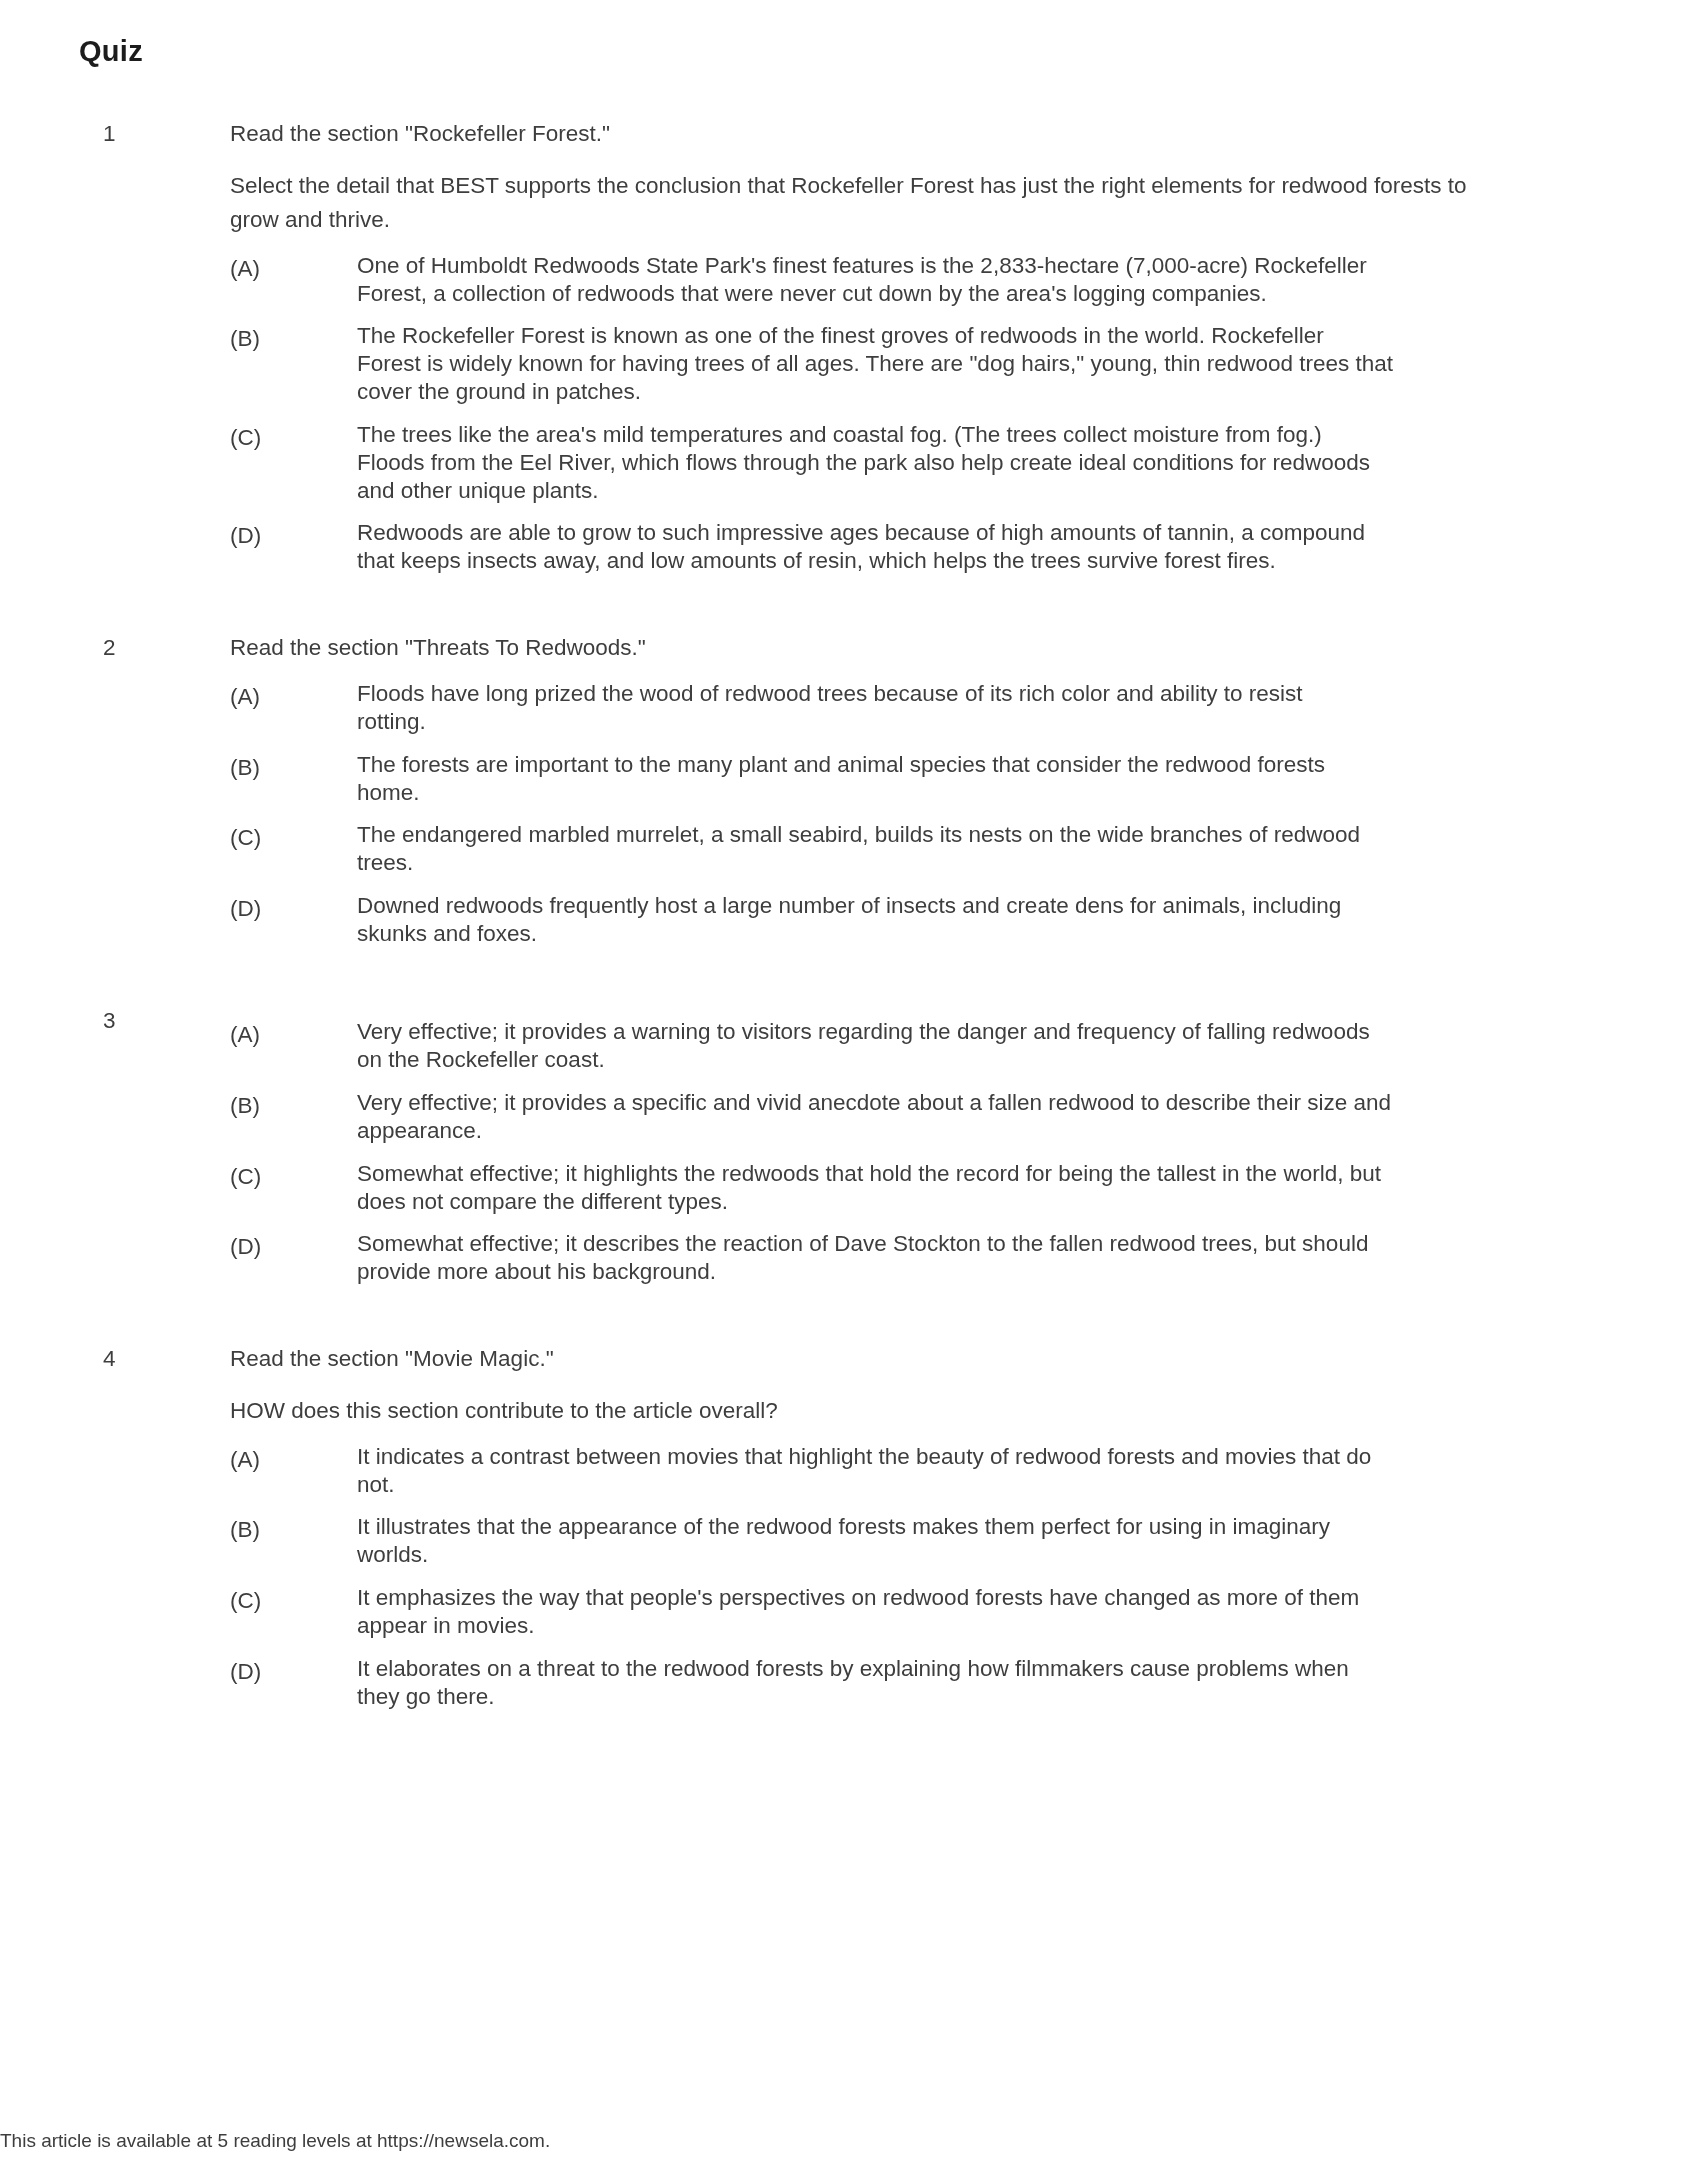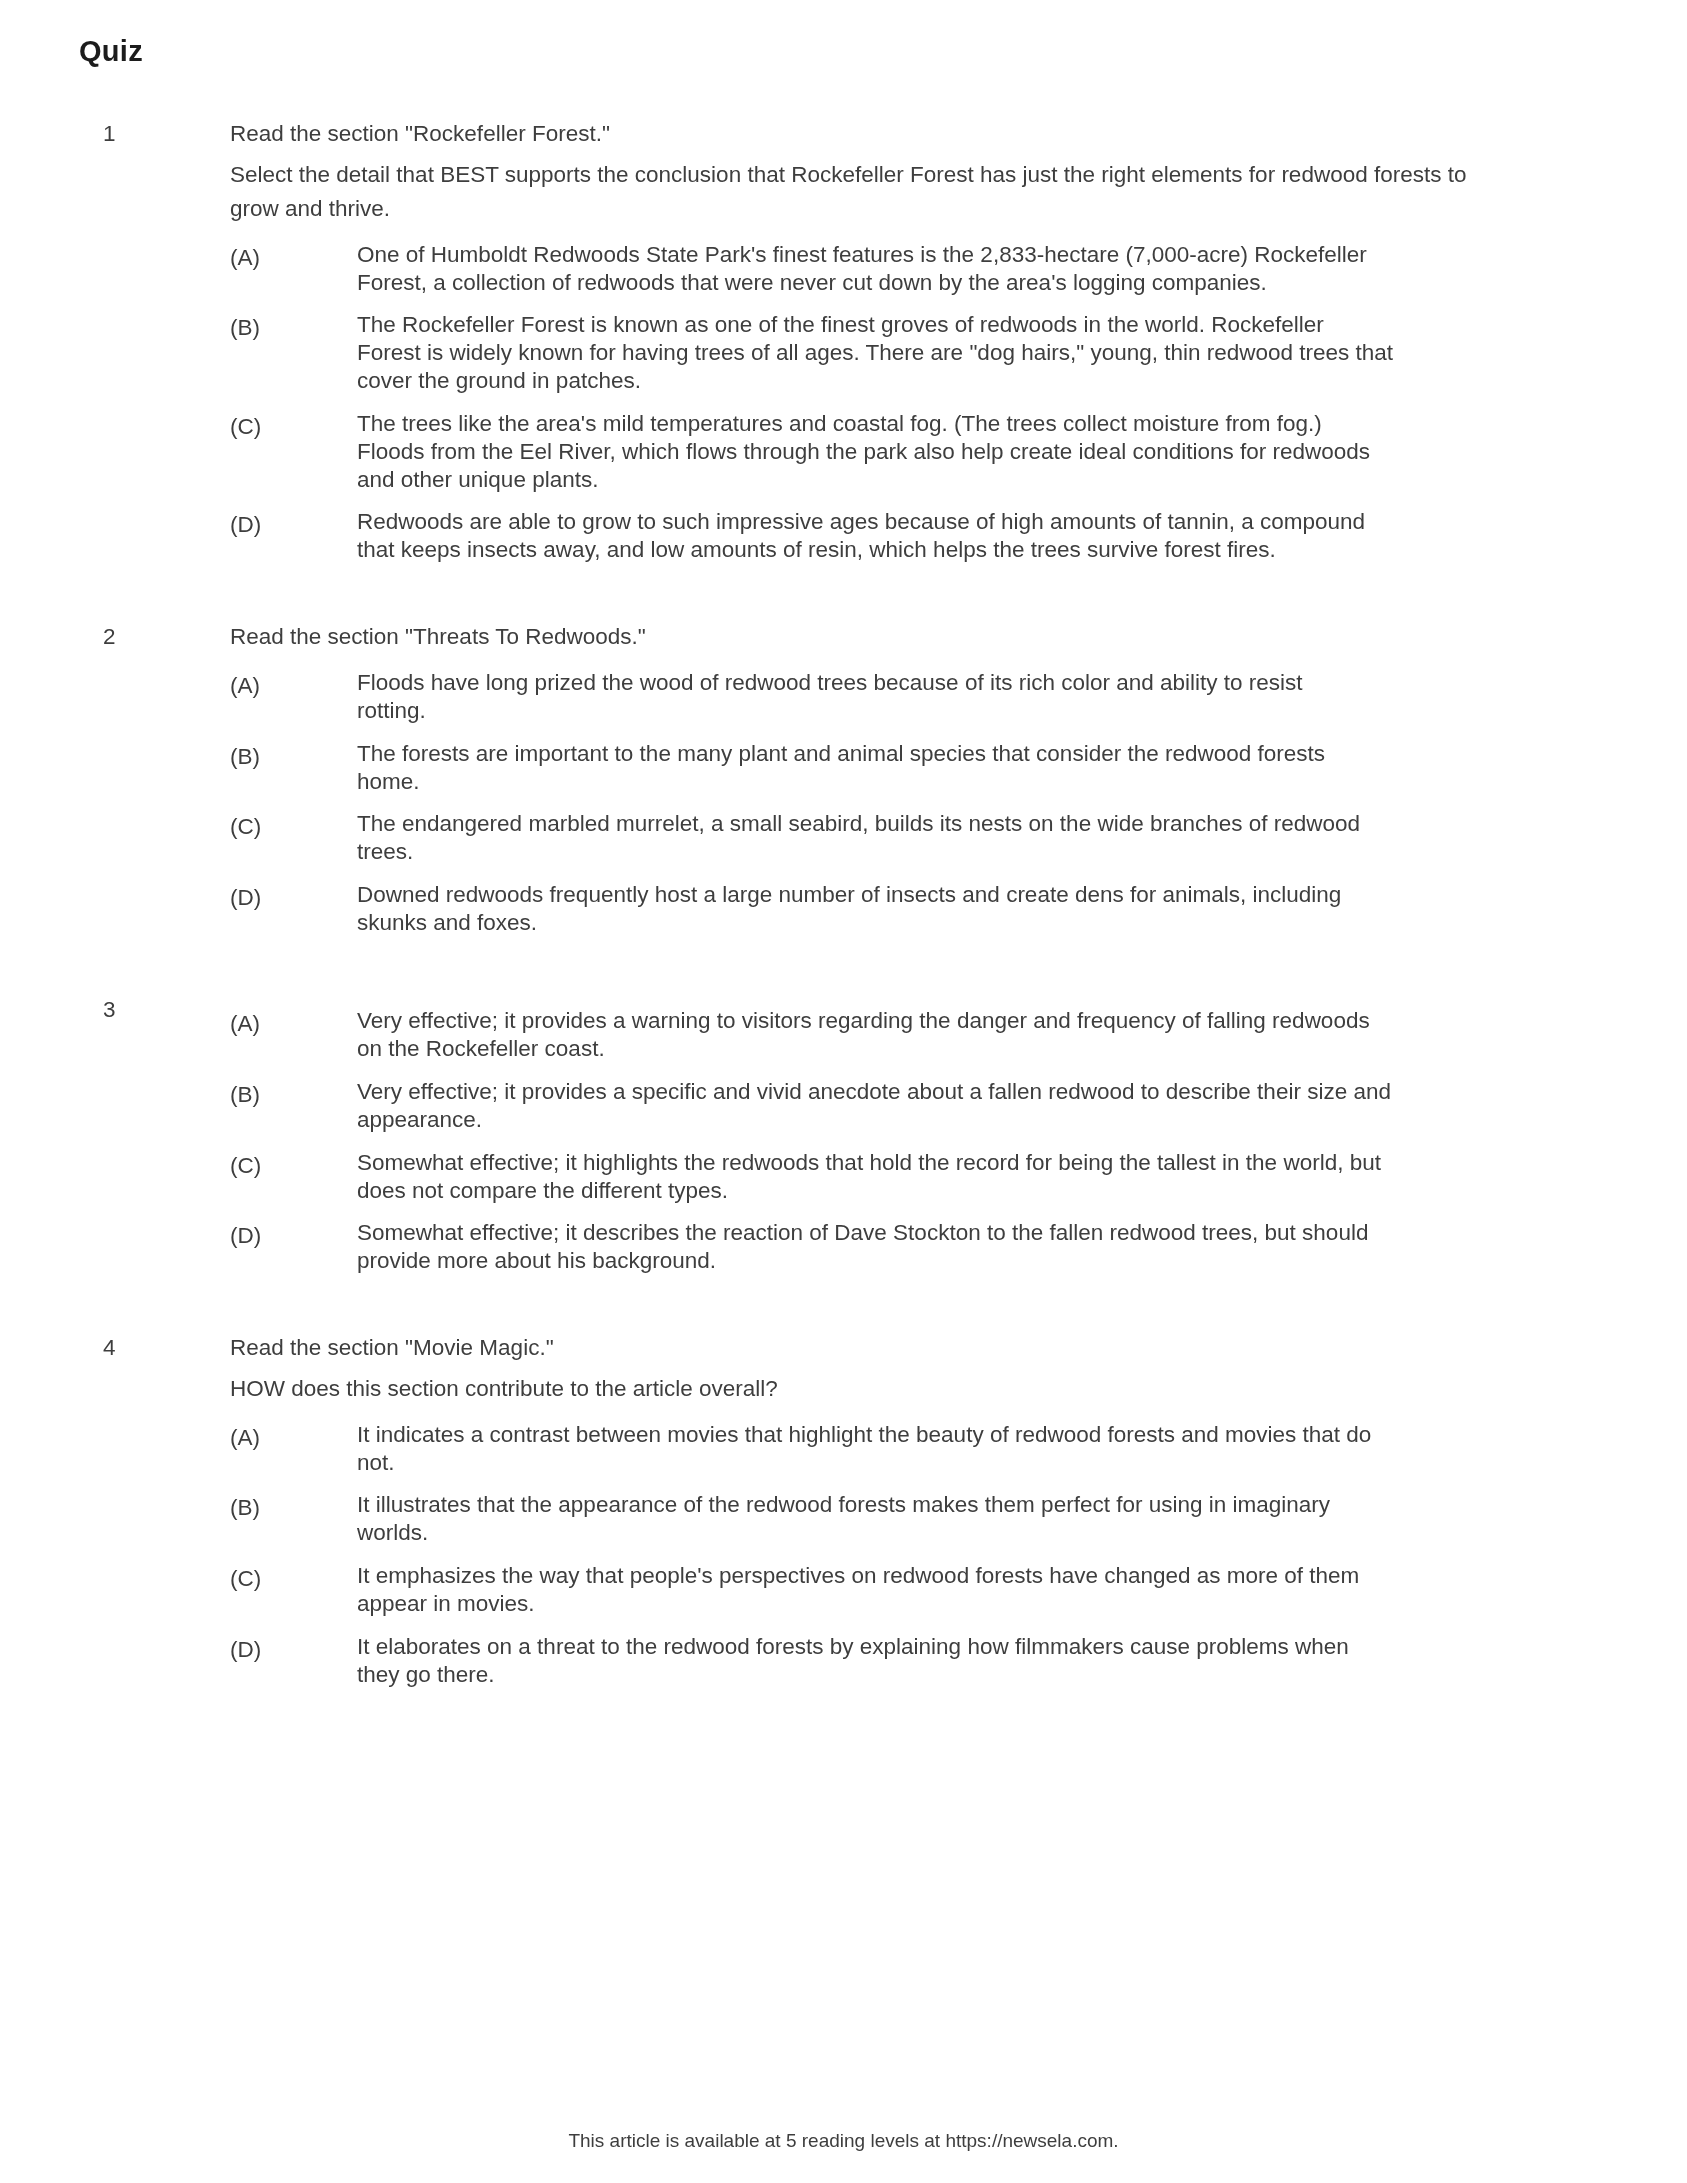--- a/index.html
+++ b/index.html
@@ -44,21 +44,21 @@
   }
   .q-content {
     max-width: 1376px;
   }
   .prompt {
     font-size: 22.5px;
     line-height: 34px;
     white-space: pre-line;
   }
   .prompt + .prompt {
-    margin-top: 7px;
+    margin-top: 18px;
   }
   .options {
     margin-top: 12px;
   }
   .option {
     display: grid;
     grid-template-columns: 127px 1fr;
     margin-top: 14.6px;
     align-items: start;
   }
@@ -69,21 +69,21 @@
   .opt-text {
     font-size: 22.5px;
     line-height: 28px;
     white-space: pre-line;
   }
   .footer {
     position: absolute;
     top: 2129px;
     left: 0;
     width: 1687px;
-    text-align: center;
+    text-align: left;
     font-size: 19px;
     line-height: 24px;
     color: #3e3e3e;
   }
 </style>
 </head>
 <body>
 
 <div class="page">
 

